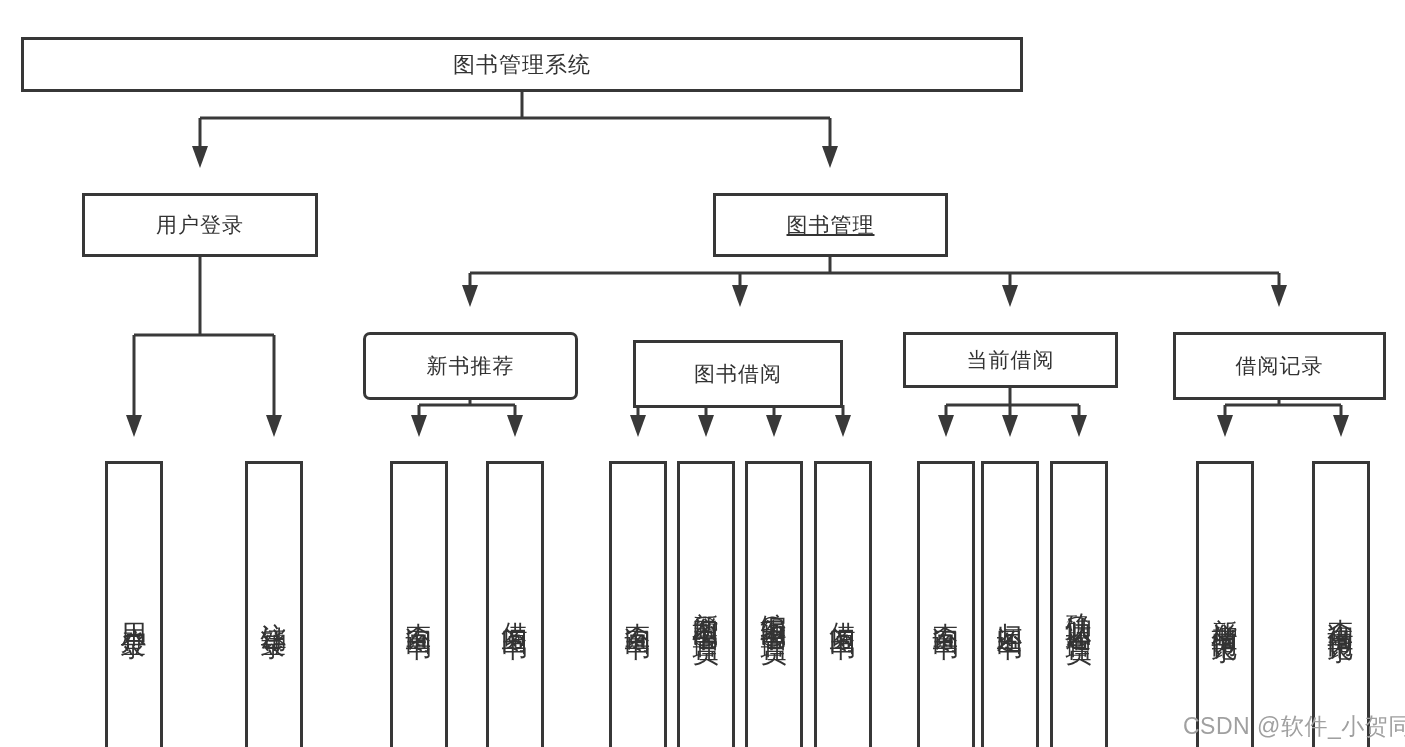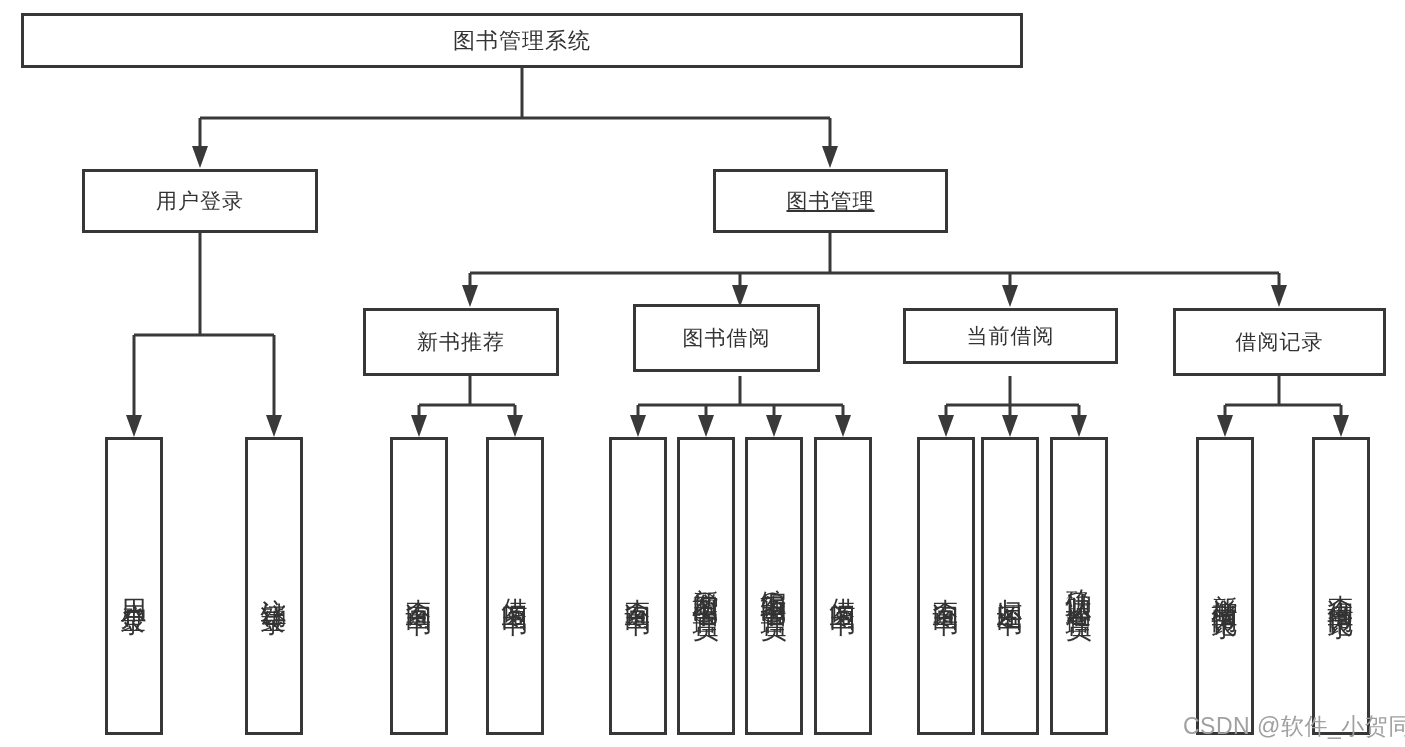--- a/index.html
+++ b/index.html
@@ -4,35 +4,35 @@
 <style>
   html, body { margin:0; padding:0; background:#ffffff; }
   #canvas {
     position:relative; width:1405px; height:747px; background:#ffffff;
     font-family:"Liberation Sans","DejaVu Sans",sans-serif; overflow:hidden;
   }
   #connectors { position:absolute; left:0; top:0; z-index:1; }
   .node {
     position:absolute; background:#ffffff; border:3px solid #373737;
     box-sizing:border-box; display:flex; align-items:center; justify-content:center;
-    color:#333333; z-index:2; text-align:center;
+    color:#333333; z-index:2; text-align:center;margin-top:24px;
   }
   .hnode { font-size:22px; letter-spacing:1px; }
   .l23  { font-size:21px; }
   .vtext {
     writing-mode:vertical-rl; text-orientation:mixed;
     font-size:26px; letter-spacing:4px; line-height:1; white-space:nowrap;
     color:#333333;
   }
   
   #n-root { left:21px;  top:13px;  width:1002px; height:55px; }
   #n-user-login { left:82px;  top:169px; width:236px; height:64px; }
   #n-book-mgmt  { left:713px; top:169px; width:235px; height:64px;text-decoration:underline; }
-  #n-new-book   { left:363px; top:308px; width:196px; height:68px; }
-  #n-borrowing  { left:633px; top:304px; width:187px; height:68px; }
+  #n-new-book   { left:363px; top:308px; width:215px; height:68px;border-radius:7px; }
+  #n-borrowing  { left:633px; top:316px; width:210px; height:68px; }
   #n-current    { left:903px; top:308px; width:215px; height:56px; }
   #n-records    { left:1173px;top:308px; width:213px; height:68px; }
   .leaf { top:437px; width:58px; height:298px; }
   #lf-0 { left:105px; }  #lf-1 { left:245px; }
   #lf-2 { left:390px; }  #lf-3 { left:486px; }
   #lf-4 { left:609px; }  #lf-5 { left:677px; }
   #lf-6 { left:745px; }  #lf-7 { left:814px; }
   #lf-8 { left:917px; }  #lf-9 { left:981px; }
   #lf-10 { left:1050px; }
   #lf-11 { left:1196px; } #lf-12 { left:1312px; }

